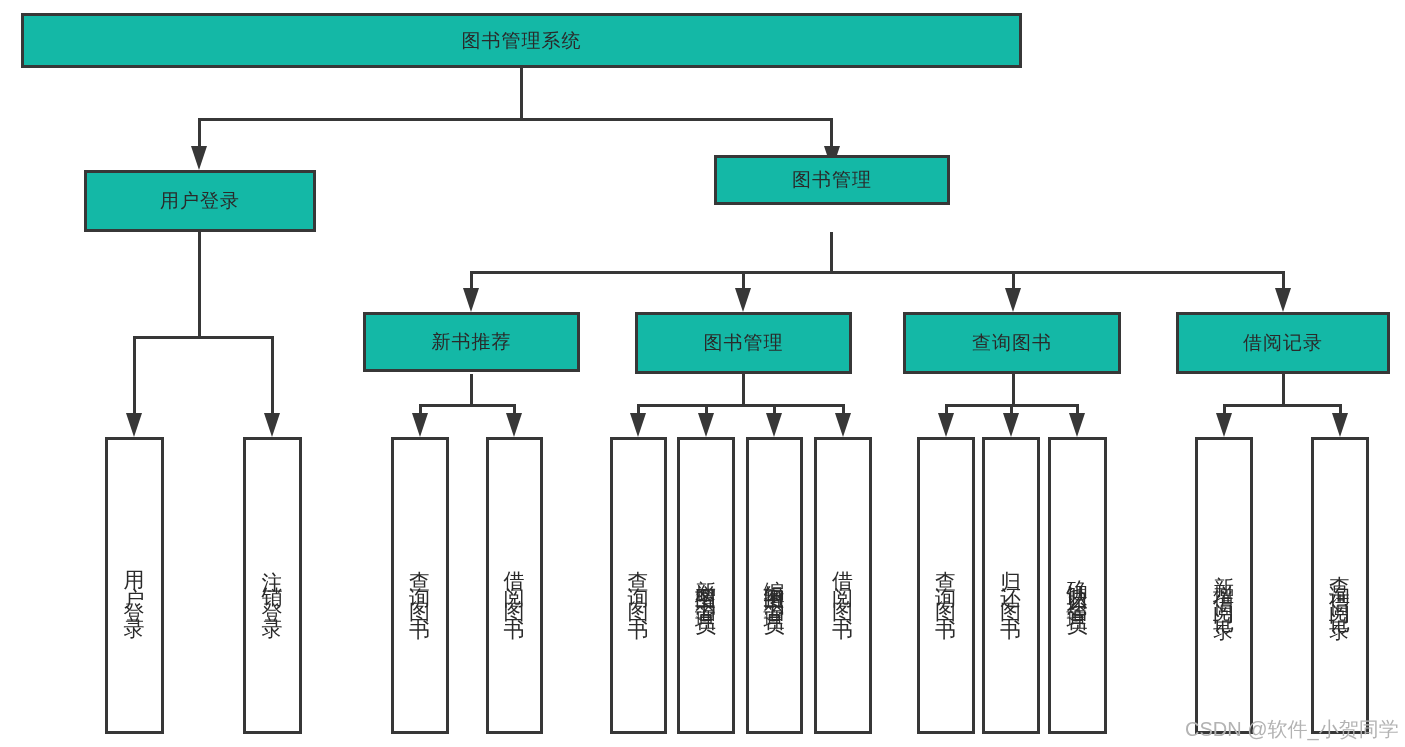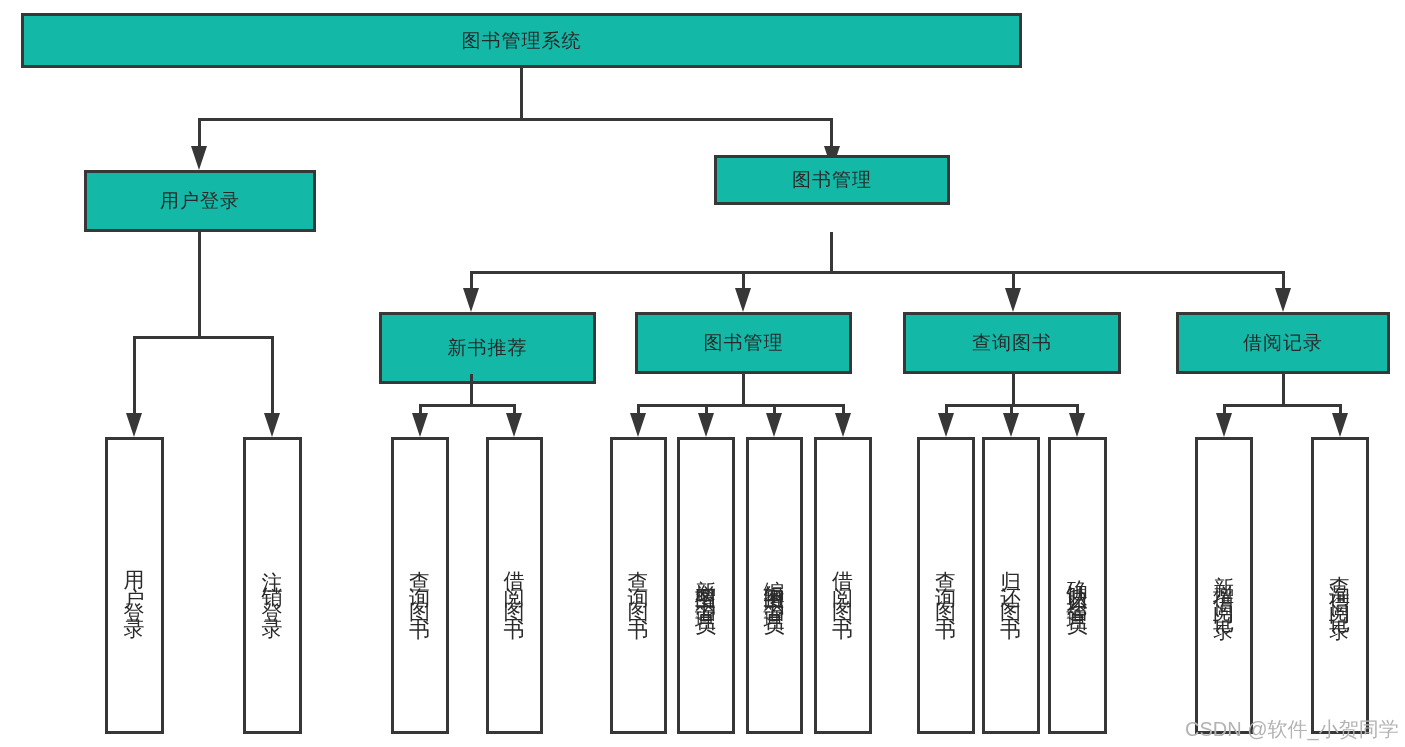--- a/index.html
+++ b/index.html
@@ -91,21 +91,21 @@
 <div class="h" style="left:470px;top:271px;width:813px"></div>
 <div class="v" style="left:470px;top:271px;height:19px"></div>
 <div class="ah" style="left:463px;top:288px"></div>
 <div class="v" style="left:742px;top:271px;height:19px"></div>
 <div class="ah" style="left:735px;top:288px"></div>
 <div class="v" style="left:1012px;top:271px;height:19px"></div>
 <div class="ah" style="left:1005px;top:288px"></div>
 <div class="v" style="left:1282px;top:271px;height:19px"></div>
 <div class="ah" style="left:1275px;top:288px"></div>
 
-<div class="box" style="left:379px;top:312px;width:217px;height:72px">新书推荐</div>
+<div class="box" style="left:363px;top:312px;width:217px;height:60px">新书推荐</div>
 <div class="box" style="left:635px;top:312px;width:217px;height:62px">图书管理</div>
 <div class="box" style="left:903px;top:312px;width:218px;height:62px">查询图书</div>
 <div class="box" style="left:1176px;top:312px;width:214px;height:62px">借阅记录</div>
 
 <div class="v" style="left:470px;top:374px;height:30px"></div>
 <div class="v" style="left:742px;top:374px;height:30px"></div>
 <div class="v" style="left:1012px;top:374px;height:30px"></div>
 <div class="v" style="left:1282px;top:374px;height:30px"></div>
 
 <div class="h" style="left:419px;top:404px;width:96px"></div>

